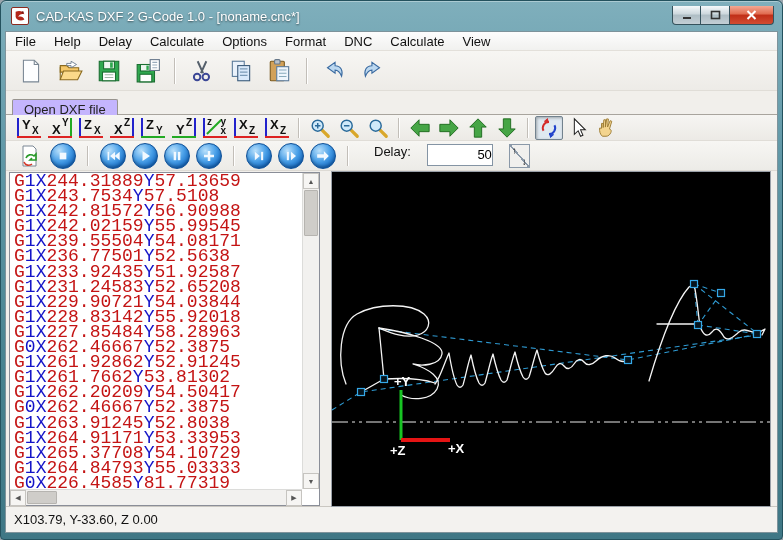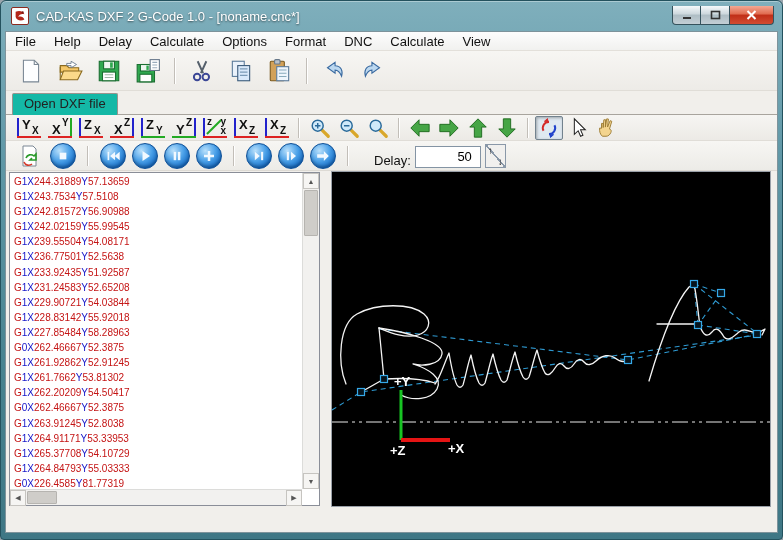--- a/index.html
+++ b/index.html
@@ -24,21 +24,21 @@
   .client{position:absolute;left:4px;top:30px;right:4px;bottom:6px;background:#f1efeb;border:1px solid #7e939b;display:flex;flex-direction:column;}
   .menubar{height:19px;display:flex;align-items:center;background:linear-gradient(#fdfdfd,#f1f1ef);border-bottom:1px solid #e3e0da;font-size:13px;}
   .menu-item{padding:0 9px;line-height:19px;color:#111;}
   .toolbar{display:flex;align-items:center;background:linear-gradient(#f7f6f3,#edebe7);}
   .tb1{height:40px;padding-left:8px;gap:5px;border-bottom:1px solid #e0ddd7;}
   .tbtn{width:34px;height:32px;display:flex;align-items:center;justify-content:center;background:transparent;border:1px solid transparent;}
   .tbtn svg{width:26px;height:26px;}
   .tsep{width:2px;height:26px;border-left:1px solid #c2beb8;border-right:1px solid #ffffff;margin:0 4px;}
   
   .tabstrip{height:24px;display:flex;align-items:flex-end;padding-left:6px;position:relative;z-index:2;margin-bottom:-1px;}
-  .tab{font-size:13px;padding:0 11px;border:1px solid #98948e;border-bottom:none;border-radius:2px 2px 0 0;background:#14b8a6;height:22px;line-height:20px;color:#222;margin-right:1px;}
+  .tab{font-size:13px;padding:0 11px;border:1px solid #98948e;border-bottom:none;border-radius:2px 2px 0 0;background:#c4b5fd;height:16px;line-height:20px;color:#222;margin-right:1px;}
   .tab.active{background:#f7f6f3;height:23px;line-height:23px;border-color:#8b8781;box-shadow:inset 1px 1px 0 #fff;}
   .page{flex:1;border-top:1px solid #a8a49d;background:#f4f3f0;display:flex;flex-direction:column;position:relative;z-index:1;}
   
   .tb2{height:26px;padding-left:8px;gap:1px;background:linear-gradient(#f6f5f2,#eceae6);border-bottom:1px solid #e0ddd7;}
   .axbtn{position:relative;width:30px;height:24px;}
   .ax-v{position:absolute;top:2px;bottom:3px;width:2px;}
   .ax-h{position:absolute;left:3px;right:3px;bottom:2px;height:2px;}
   .ax-d{position:absolute;left:13px;top:1px;width:2px;height:20px;transform:rotate(45deg);}
   .ax-l{position:absolute;font-weight:bold;color:#111;font-size:13px;line-height:13px;}
   .ax-s{position:absolute;font-weight:bold;color:#111;font-size:10px;line-height:10px;}
@@ -46,32 +46,32 @@
   .toolbtn svg{width:22px;height:22px;}
   .toolbtn.pressed{border:1px solid #72828e;background:#dfe9f1;border-radius:2px;box-shadow:inset 1px 1px 3px rgba(0,0,0,.3);}
   .tsep2{width:2px;height:20px;border-left:1px solid #c2beb8;border-right:1px solid #ffffff;margin:0 5px;}
   
   .tb3{height:30px;padding-left:8px;gap:6px;background:linear-gradient(#f7f6f3,#ecebe7);border-bottom:1px solid #dddad4;}
   .simflat{width:30px;height:26px;display:flex;align-items:center;justify-content:center;}
   .simflat svg{width:24px;height:24px;}
   .simbtn{width:26px;height:26px;border-radius:50%;border:1px solid #0d4f97;background:radial-gradient(circle at 35% 28%,#b9e0fb,#4aa0e8 45%,#1a6fc6 75%,#0d5cab);display:flex;align-items:center;justify-content:center;box-shadow:inset 0 -2px 3px rgba(0,0,0,.25);}
   .simbtn svg{width:20px;height:20px;}
   .simbtn svg *{fill:#f2f9ff;}
-  .delay-wrap{display:flex;align-items:flex-end;margin-left:14px;gap:4px;}
+  .delay-wrap{display:flex;align-items:flex-start;margin-left:14px;gap:16px;}
   .delay-label{font-size:13px;color:#111;}
-  .delay-input{width:66px;height:22px;border:1px solid #8494a4;font:13px "Liberation Sans",sans-serif;text-align:right;padding-right:8px;background:#fff;}
+  .delay-input{width:66px;height:22px;border:1px solid #8494a4;font:13px "Liberation Sans",sans-serif;text-align:right;padding-right:0;background:#fff;}
   .spinner{position:relative;width:21px;height:24px;border:1px solid #8a98a8;background:
     linear-gradient(to top right,transparent 47%,#8a98a8 47%,#8a98a8 53%,transparent 53%),#f1f0ee;}
   .spin-up{position:absolute;left:2px;top:0px;font-size:10px;color:#222;line-height:11px;}
   .spin-down{position:absolute;right:2px;bottom:0px;font-size:10px;color:#222;line-height:11px;}
   
   .main{flex:1;position:relative;background:#f1efeb;}
   .gcode-panel{position:absolute;left:3px;top:1px;width:311px;height:334px;background:#fff;border:1px solid #8a8e98;}
   .gcode-lines{position:absolute;left:4px;top:1px;right:18px;bottom:17px;overflow:hidden;
-    font-family:Liberation Sans, sans-serif;font-size:10px;line-height:15.1px;white-space:pre;}
+    font-family:Liberation Mono, monospace;font-size:18px;line-height:15.1px;white-space:pre;}
   .tk-cmd{color:var(--gc-red,#c41414);} .tk-cmdnum{color:var(--gc-blue,#1414c8);}
   .tk-axis{color:var(--gc-blue,#1414c8);} .tk-num{color:var(--gc-red,#c41414);}
   .vscroll{position:absolute;right:0;top:0;bottom:16px;width:17px;background:#f2f1ef;border-left:1px solid #dcdcda;}
   .hscroll{position:absolute;left:0;right:17px;bottom:0;height:16px;background:#f2f1ef;border-top:1px solid #dcdcda;}
   .sbtn{position:absolute;width:16px;height:16px;background:#f6f5f3;border:1px solid #c6c4c0;display:flex;align-items:center;justify-content:center;font-size:7px;color:#555;}
   .sthumb{position:absolute;background:#cfcdc9;border:1px solid #b6b4b0;border-radius:1px;}
   
   .canvas-wrap{position:absolute;left:325px;top:0px;width:440px;height:336px;background:#000;border:1px solid #9aa0a8;}
   .canvas-wrap svg{position:absolute;left:0;top:0;}
   .sig{stroke:#f4f4f4;stroke-width:1.3;fill:none;stroke-linecap:round;stroke-linejoin:round;}
@@ -442,14 +442,17 @@
             <path d="M69 218 L69 268" stroke="#17c423" stroke-width="3"></path>
             <path d="M69 268 L118 268" stroke="#e51414" stroke-width="4"></path>
             <text class="axis-label" x="62" y="214">+Y</text>
             <text class="axis-label" x="58" y="283">+Z</text>
             <text class="axis-label" x="116" y="281">+X</text>
           </svg>
         </div>
       </div>
     </div>
 
+    <div class="statusbar">
+      <span>X103.79, Y-33.60, Z 0.00</span>
+    </div>
   </div>
 </div>
 
 </body></html>

